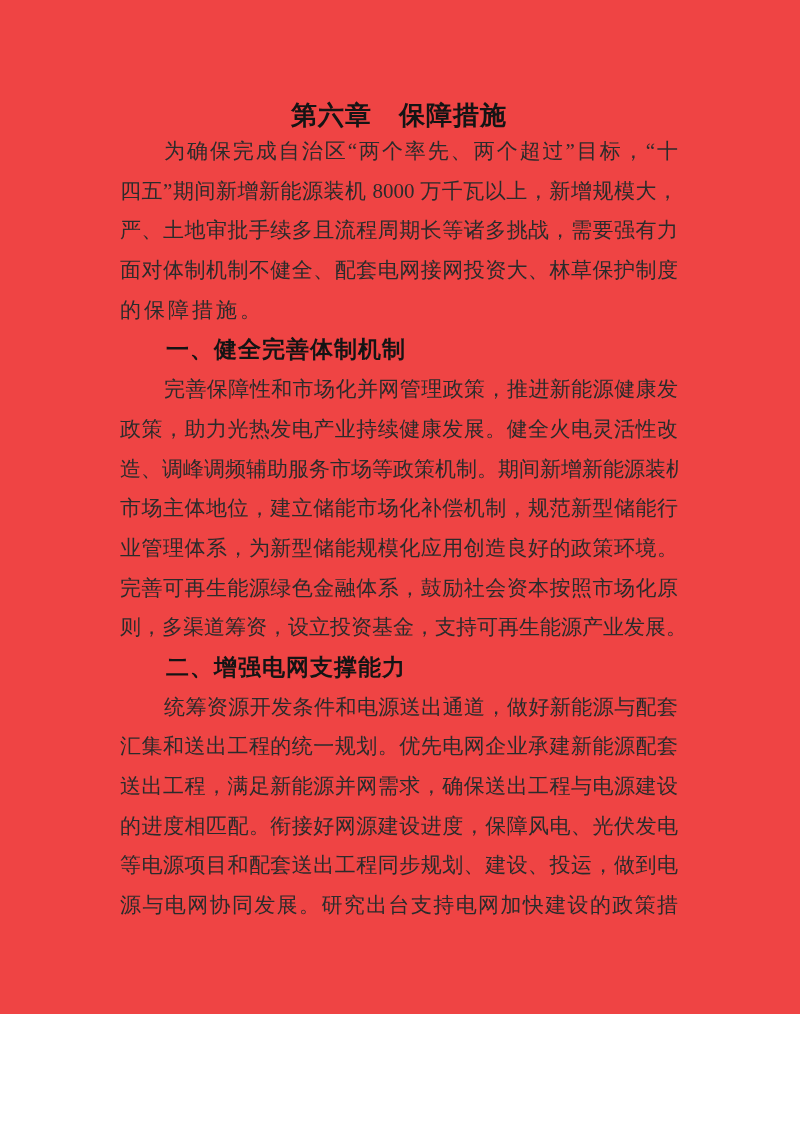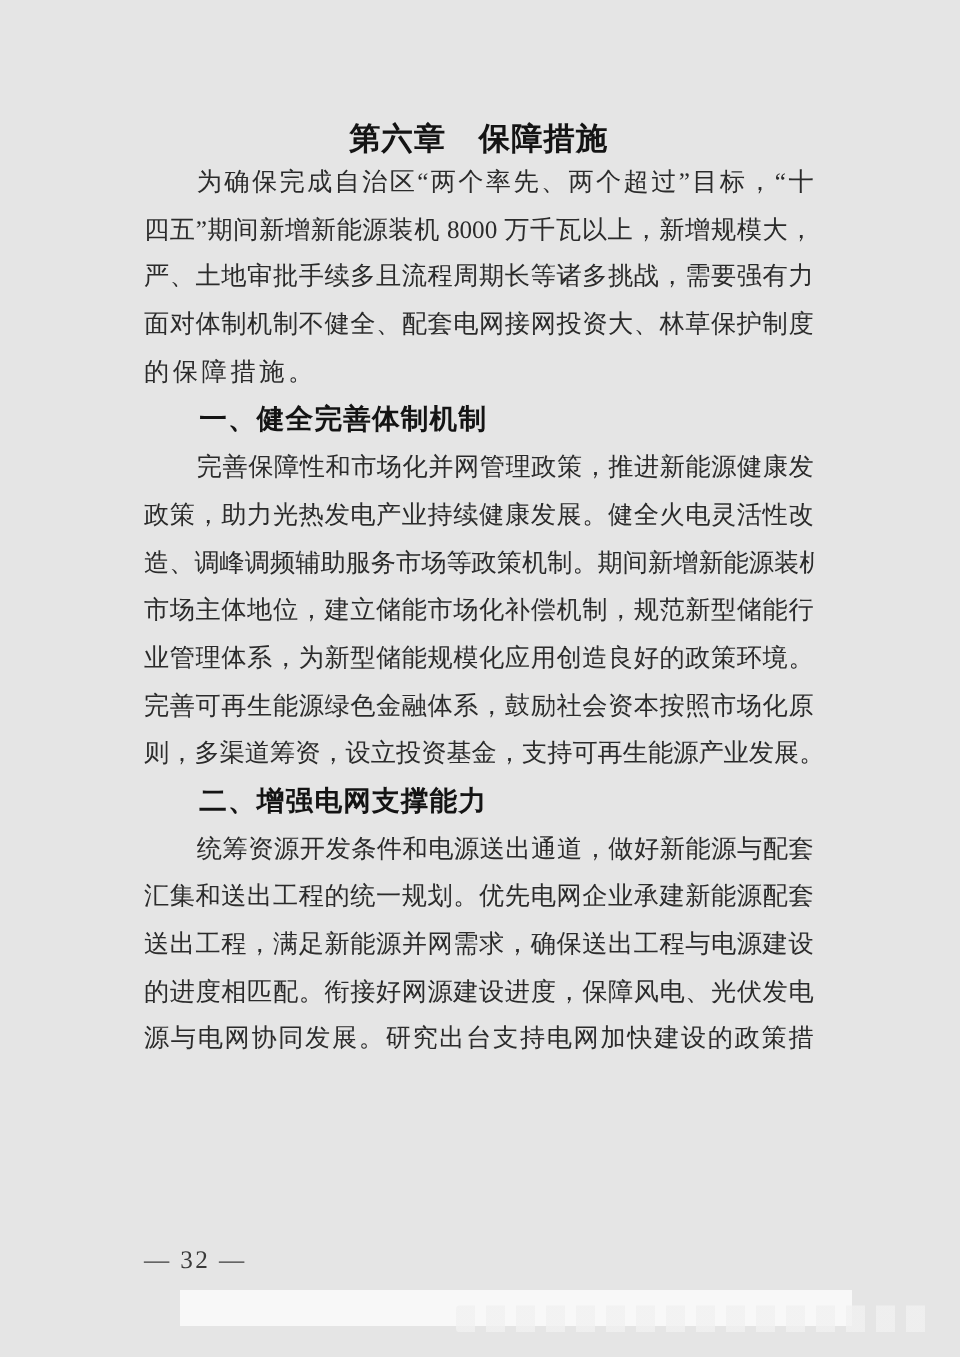--- a/index.html
+++ b/index.html
@@ -3,22 +3,22 @@
 <meta charset="utf-8">
 <style>
   html, body {
     margin: 0;
     padding: 0;
     background: #ffffff;
   }
   .page {
     position: relative;
     width: 800px;
-    height: 1131px;
-    background: #e5e5e5;
+    height: 1014px;
+    background: #ef4444;
     overflow: hidden;
     font-family: "Liberation Serif", serif;
     color: #2b2b2b;
     text-decoration: underline;
   }
   .content {
     position: absolute;
     left: 120px;
     top: 0;
     width: 558px;
@@ -128,20 +128,21 @@
       <div class="line">则，多渠道筹资，设立投资基金，支持可再生能源产业发展。</div>
     </div>
 
     <div class="section-heading">二、增强电网支撑能力</div>
 
     <div class="para">
       <div class="line indent">统筹资源开发条件和电源送出通道，做好新能源与配套</div>
       <div class="line">汇集和送出工程的统一规划。优先电网企业承建新能源配套</div>
       <div class="line">送出工程，满足新能源并网需求，确保送出工程与电源建设</div>
       <div class="line">的进度相匹配。衔接好网源建设进度，保障风电、光伏发电</div>
+      <div class="line">等电源项目和配套送出工程同步规划、建设、投运，做到电</div>
       <div class="line">源与电网协同发展。研究出台支持电网加快建设的政策措</div>
     </div>
 
   </div>
 
   <div class="page-footer">— 32 —</div>
 
 </div>
 
 </body></html>

